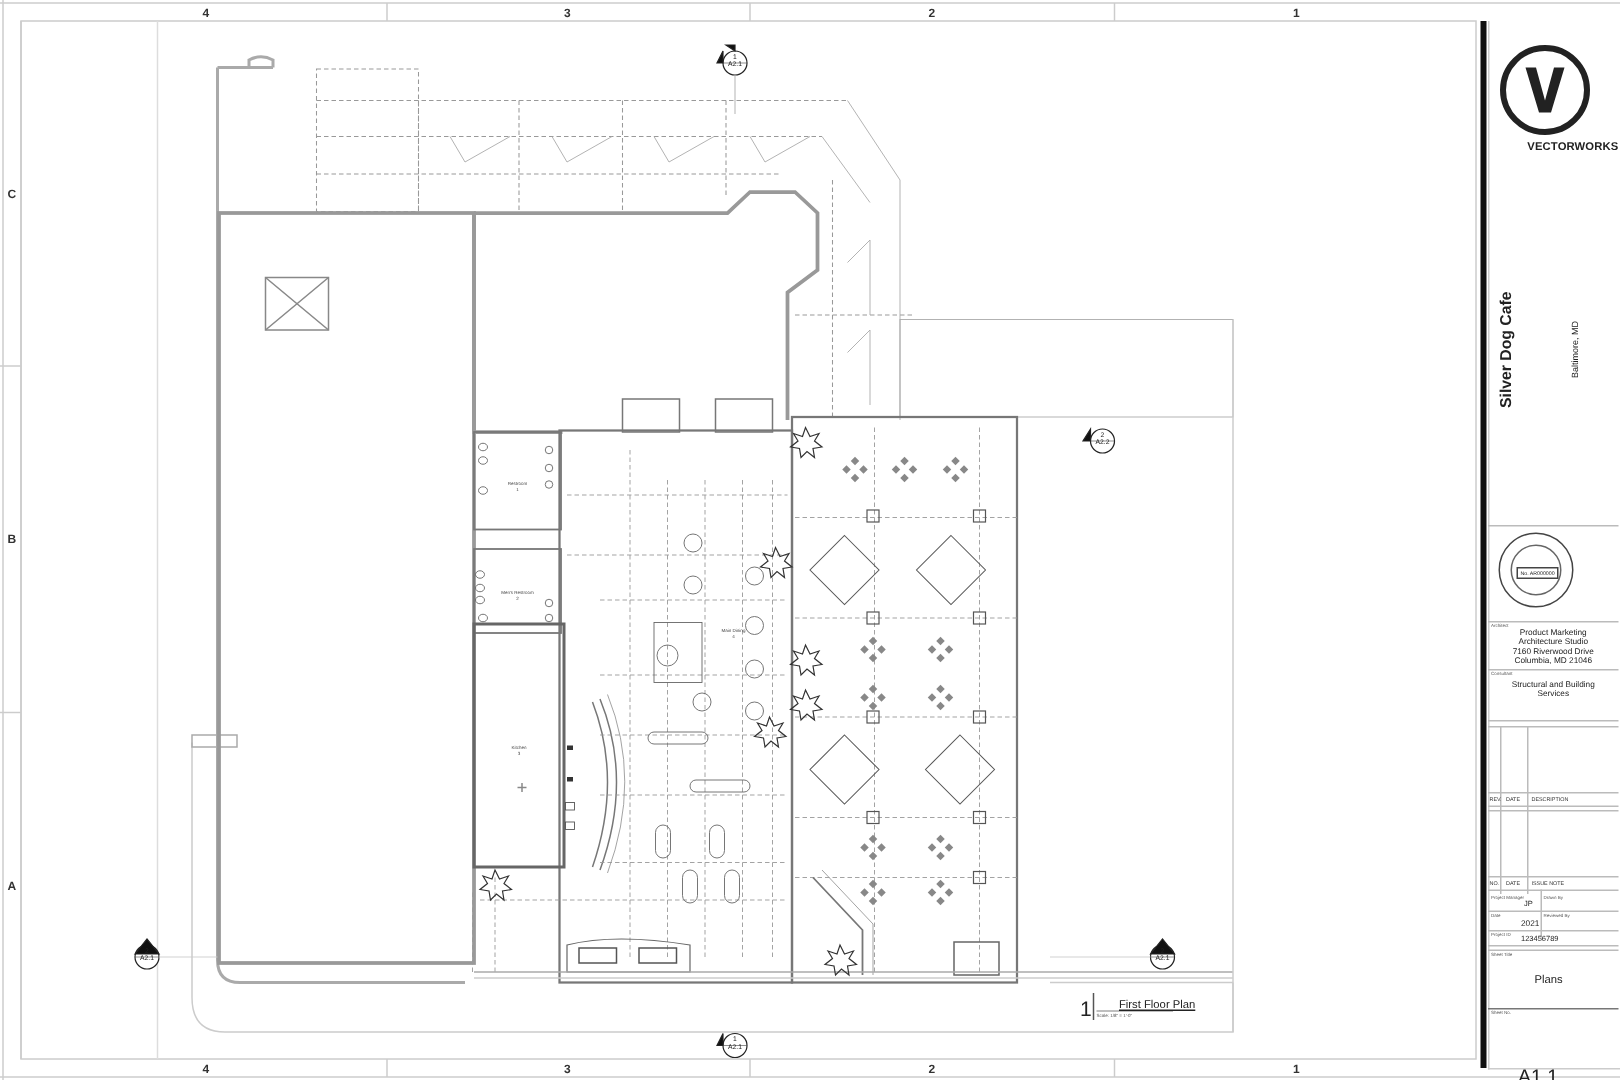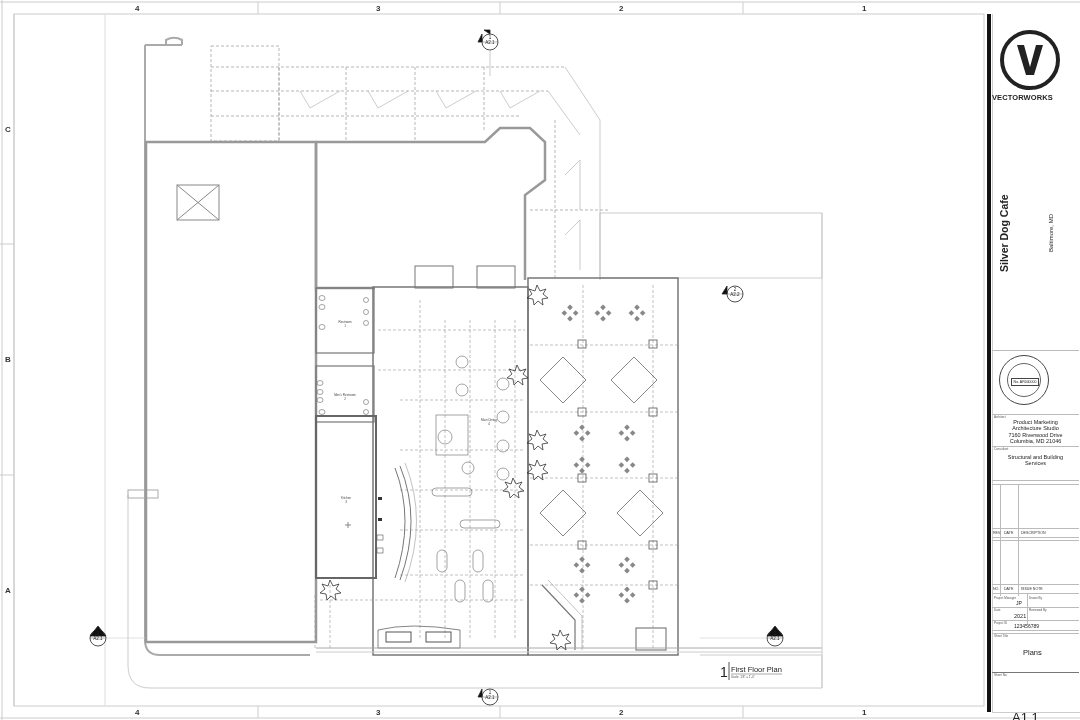--- a/index.html
+++ b/index.html
@@ -2,36 +2,36 @@
 <html><head>
 <meta charset="utf-8">
 <style>
   html,body{margin:0;padding:0;background:#fff;}
   body{width:1080px;height:720px;position:relative;overflow:hidden;font-family:"Liberation Sans",sans-serif;color:#222;}
   .sheet{position:absolute;left:0;top:0;width:1080px;height:720px;}
   .grid-label{position:absolute;font-size:8px;font-weight:bold;color:#333;}
   .tb-bar{position:absolute;left:987px;top:14px;width:4px;height:698px;background:#111;}
   .tb-box{position:absolute;left:992px;top:14px;width:87px;height:698px;border-left:1px solid #ccc;border-right:1px solid #ccc;border-bottom:1px solid #ccc;}
   .logo{position:absolute;left:1000px;top:30px;width:60px;height:60px;border:4px solid #222;border-radius:50%;box-sizing:border-box;}
-  .logo-text{position:absolute;left:992px;top:93px;width:87px;text-align:left;font-size:7.5px;font-weight:bold;letter-spacing:0.1px;}
+  .logo-text{position:absolute;left:992px;top:93px;width:87px;text-align:right;font-size:7.5px;font-weight:bold;letter-spacing:0.1px;}
   .vtext{position:absolute;transform:rotate(-90deg);transform-origin:left top;white-space:nowrap;}
   .proj-title{left:998px;top:272px;font-size:10.5px;font-weight:bold;}
   .proj-loc{left:1048px;top:252px;font-size:6px;}
   .seal{position:absolute;left:999px;top:355px;width:50px;height:50px;border:1.5px solid #444;border-radius:50%;box-sizing:border-box;}
   .seal-inner{position:absolute;left:1007px;top:363px;width:34px;height:34px;border:1px solid #666;border-radius:50%;box-sizing:border-box;}
   .seal-no{position:absolute;left:1011px;top:378px;width:26px;height:6px;border:1px solid #444;font-size:3.5px;text-align:center;line-height:6px;}
   .hline{position:absolute;height:1px;background:#bbb;}
   .vline{position:absolute;width:1px;background:#bbb;}
   .small-label{position:absolute;font-size:3px;color:#555;}
   .block-text{position:absolute;width:87px;text-align:center;font-size:5.5px;line-height:6.3px;}
   .row-hdr{position:absolute;font-size:3.6px;color:#333;}
   .big-num{position:absolute;font-size:13px;margin-top:29px;}
   .sheet-title{position:absolute;font-size:7.5px;}
   .marker{position:absolute;font-size:4.5px;text-align:center;line-height:5px;}
-  .view-title{position:absolute;left:731px;top:665px;font-size:7.5px;}
+  .view-title{position:absolute;left:746px;top:665px;font-size:7.5px;text-decoration:underline;}
   .view-num{position:absolute;left:720px;top:664px;font-size:14px;}
   .view-scale{position:absolute;left:731px;top:675px;font-size:3px;color:#555;}
   .room-label{position:absolute;font-size:3px;color:#444;text-align:center;}
 </style>
 </head>
 <body>
 
 <div class="sheet">
 
   <svg width="1080" height="720" style="position:absolute;left:0;top:0;">

